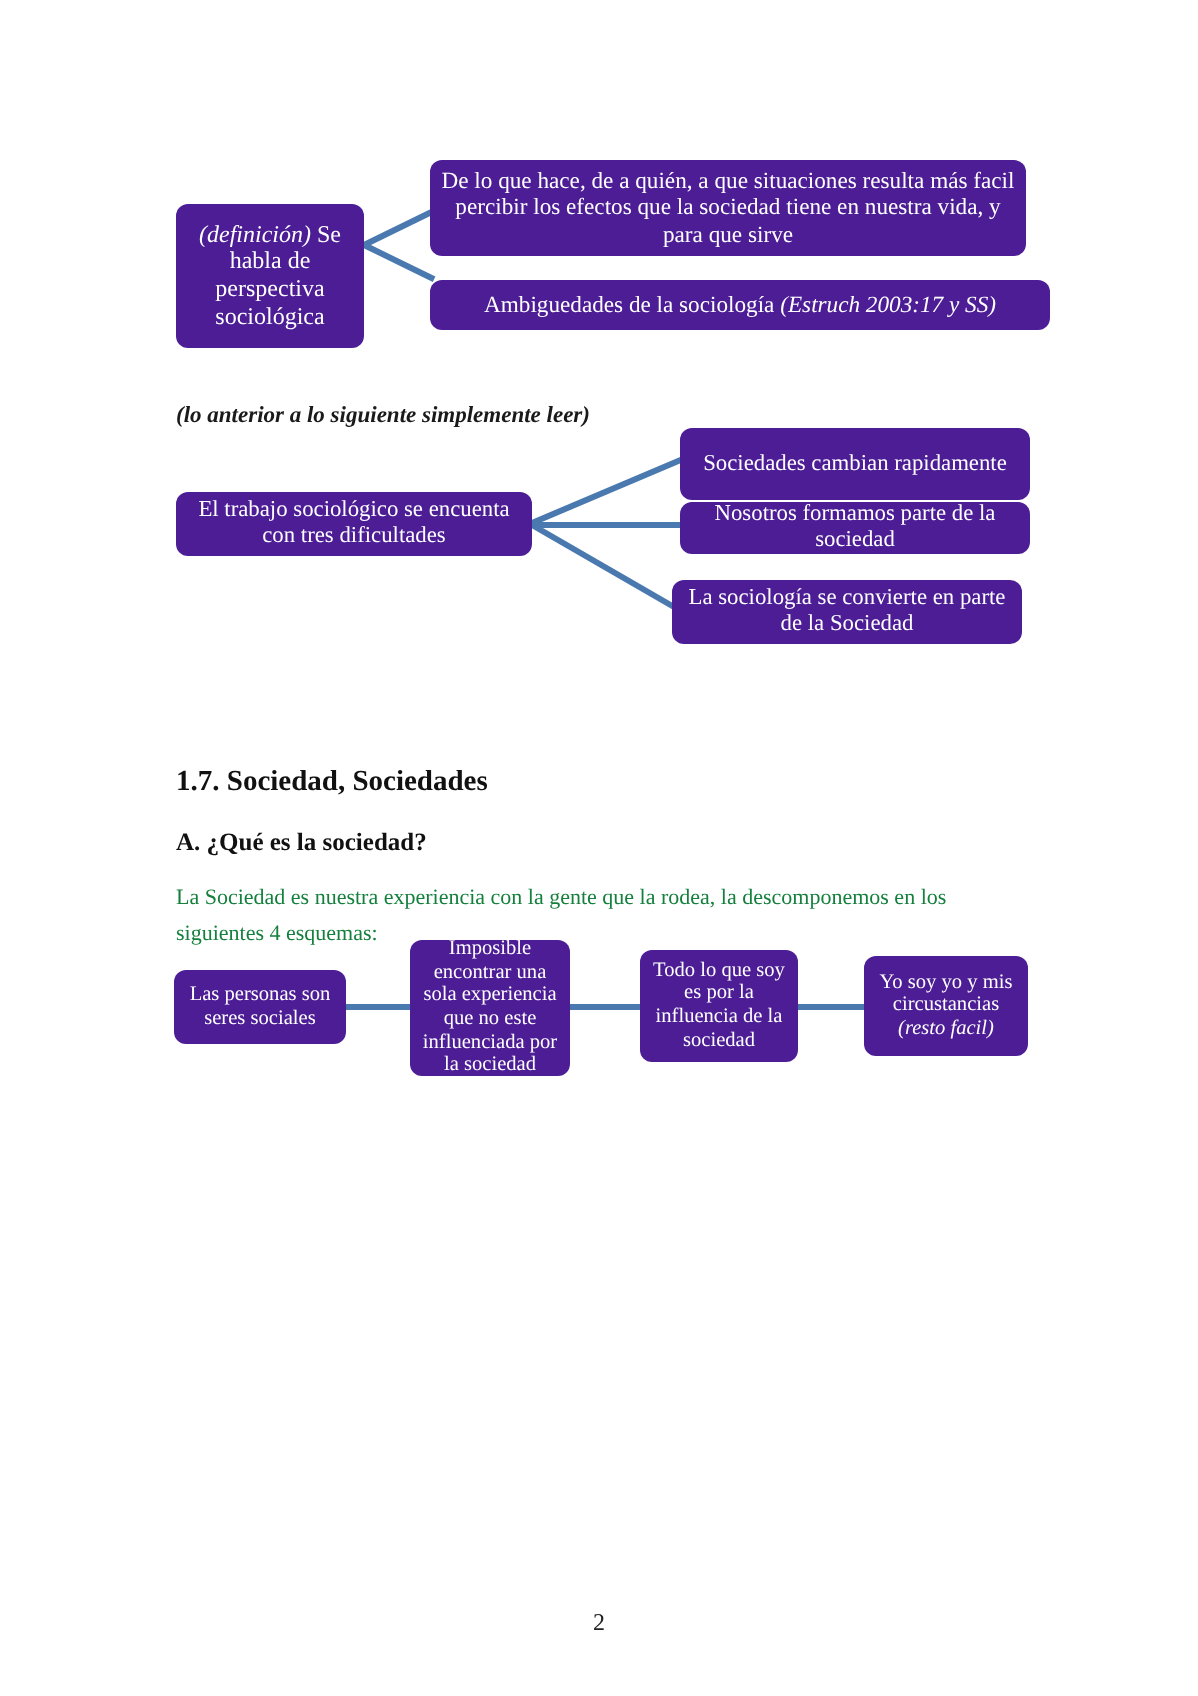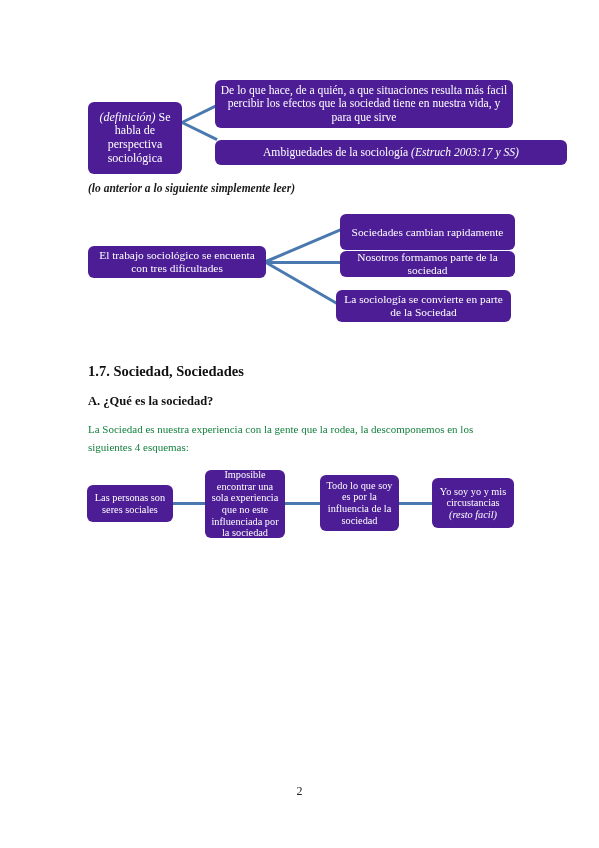--- a/index.html
+++ b/index.html
@@ -43,20 +43,21 @@
     background: #4a79b0;
     z-index: 1;
   }
   .conn-h { height: 3px; }
   .conn-d { height: 3px; transform-origin: 0 50%; }
 
   
   .txt {
     position: absolute;
     font-family: "Liberation Serif", "DejaVu Serif", serif;
+    margin-top: 20px;
   }
   .italic-note {
     font-style: italic;
     font-weight: bold;
     font-size: 11.5px;
     color: #1a1a1a;
   }
   .h2 {
     font-weight: bold;
     font-size: 14.5px;
@@ -88,21 +89,21 @@
   <div class="conn conn-d" style="left:182px; top:121px; width:39px; transform: rotate(26deg);"></div>
 
   <div class="dbox" style="left:88px; top:86px; width:94px; height:72px; font-size:12px;margin-top:16px;">
     <span><i class="it">(definición)</i> Se habla de perspectiva sociológica</span>
   </div>
 
   <div class="dbox" style="left:215px; top:80px; width:298px; height:48px; font-size:11.6px;">
     <span>De lo que hace, de a quién, a que situaciones resulta más facil percibir los efectos que la sociedad tiene en nuestra vida, y para que sirve</span>
   </div>
 
-  <div class="dbox" style="left:215px; top:140px; width:352px; height:25px; font-size:11.6px;">
+  <div class="dbox" style="left:215px; top:140px; width:310px; height:25px; font-size:11.6px;">
     <span>Ambiguedades de la sociología <i class="it">(Estruch 2003:17 y SS)</i></span>
   </div>
 
   <div class="txt italic-note" style="left:88px; top:182px; width:330px;">(lo anterior a lo siguiente simplemente leer)</div>
 
   <div class="conn conn-d" style="left:266px; top:260px; width:82px; transform: rotate(-23deg);"></div>
   <div class="conn conn-h" style="left:266px; top:261px; width:80px;"></div>
   <div class="conn conn-d" style="left:266px; top:261px; width:84px; transform: rotate(30deg);"></div>
 
   <div class="dbox" style="left:88px; top:246px; width:178px; height:32px; font-size:11.4px;">

